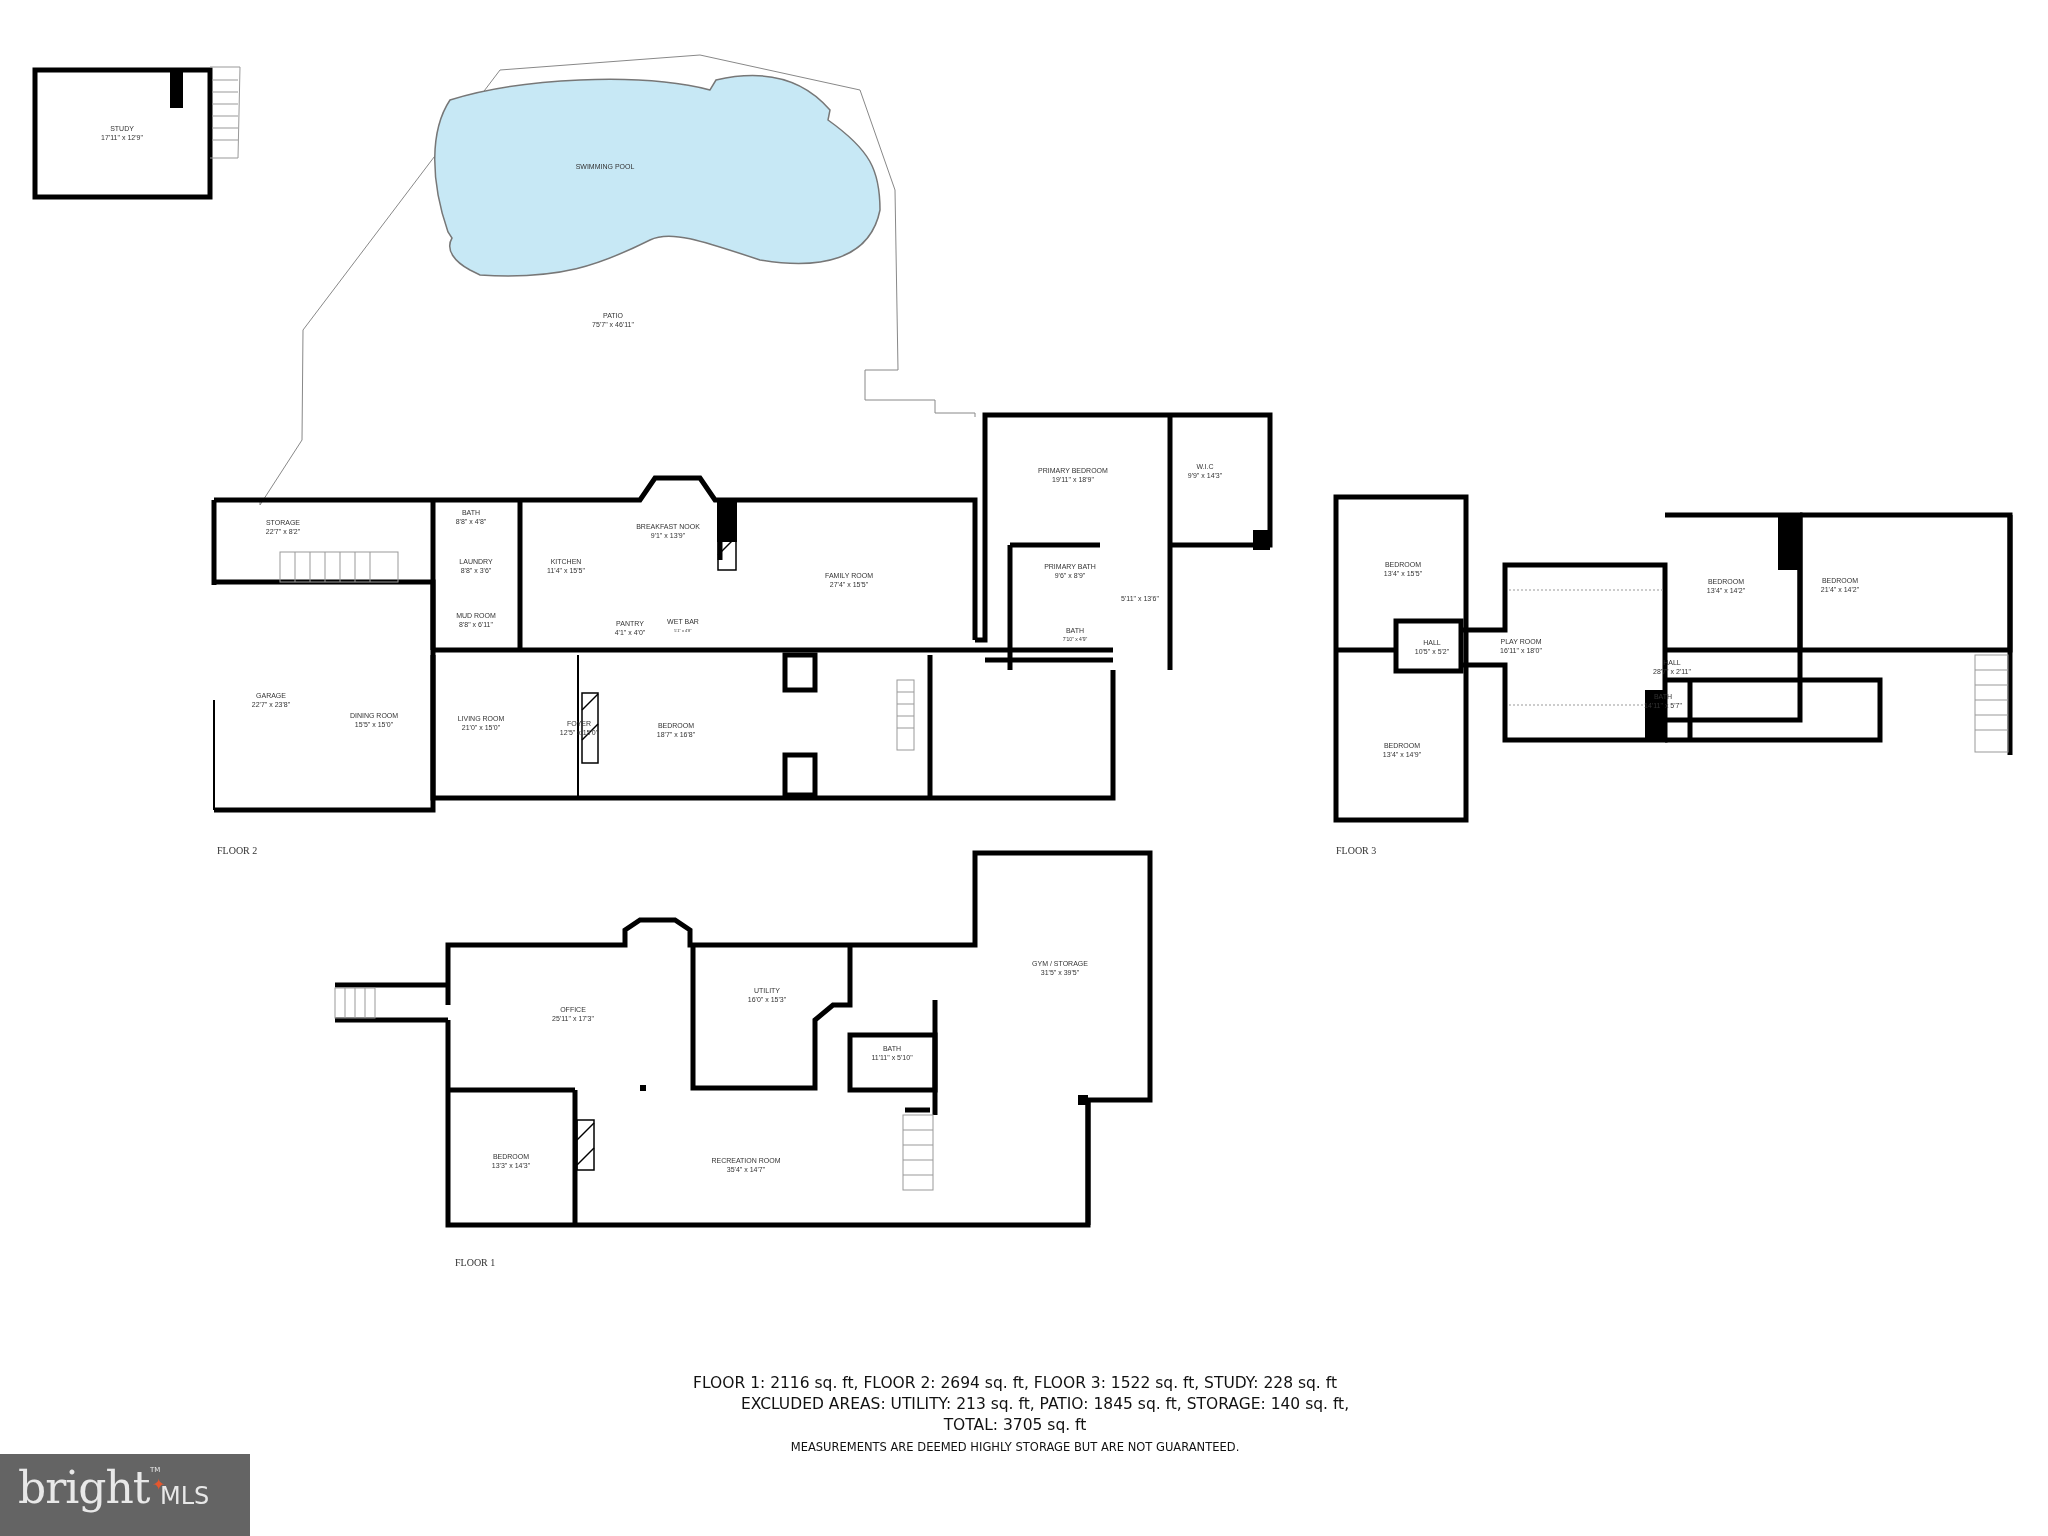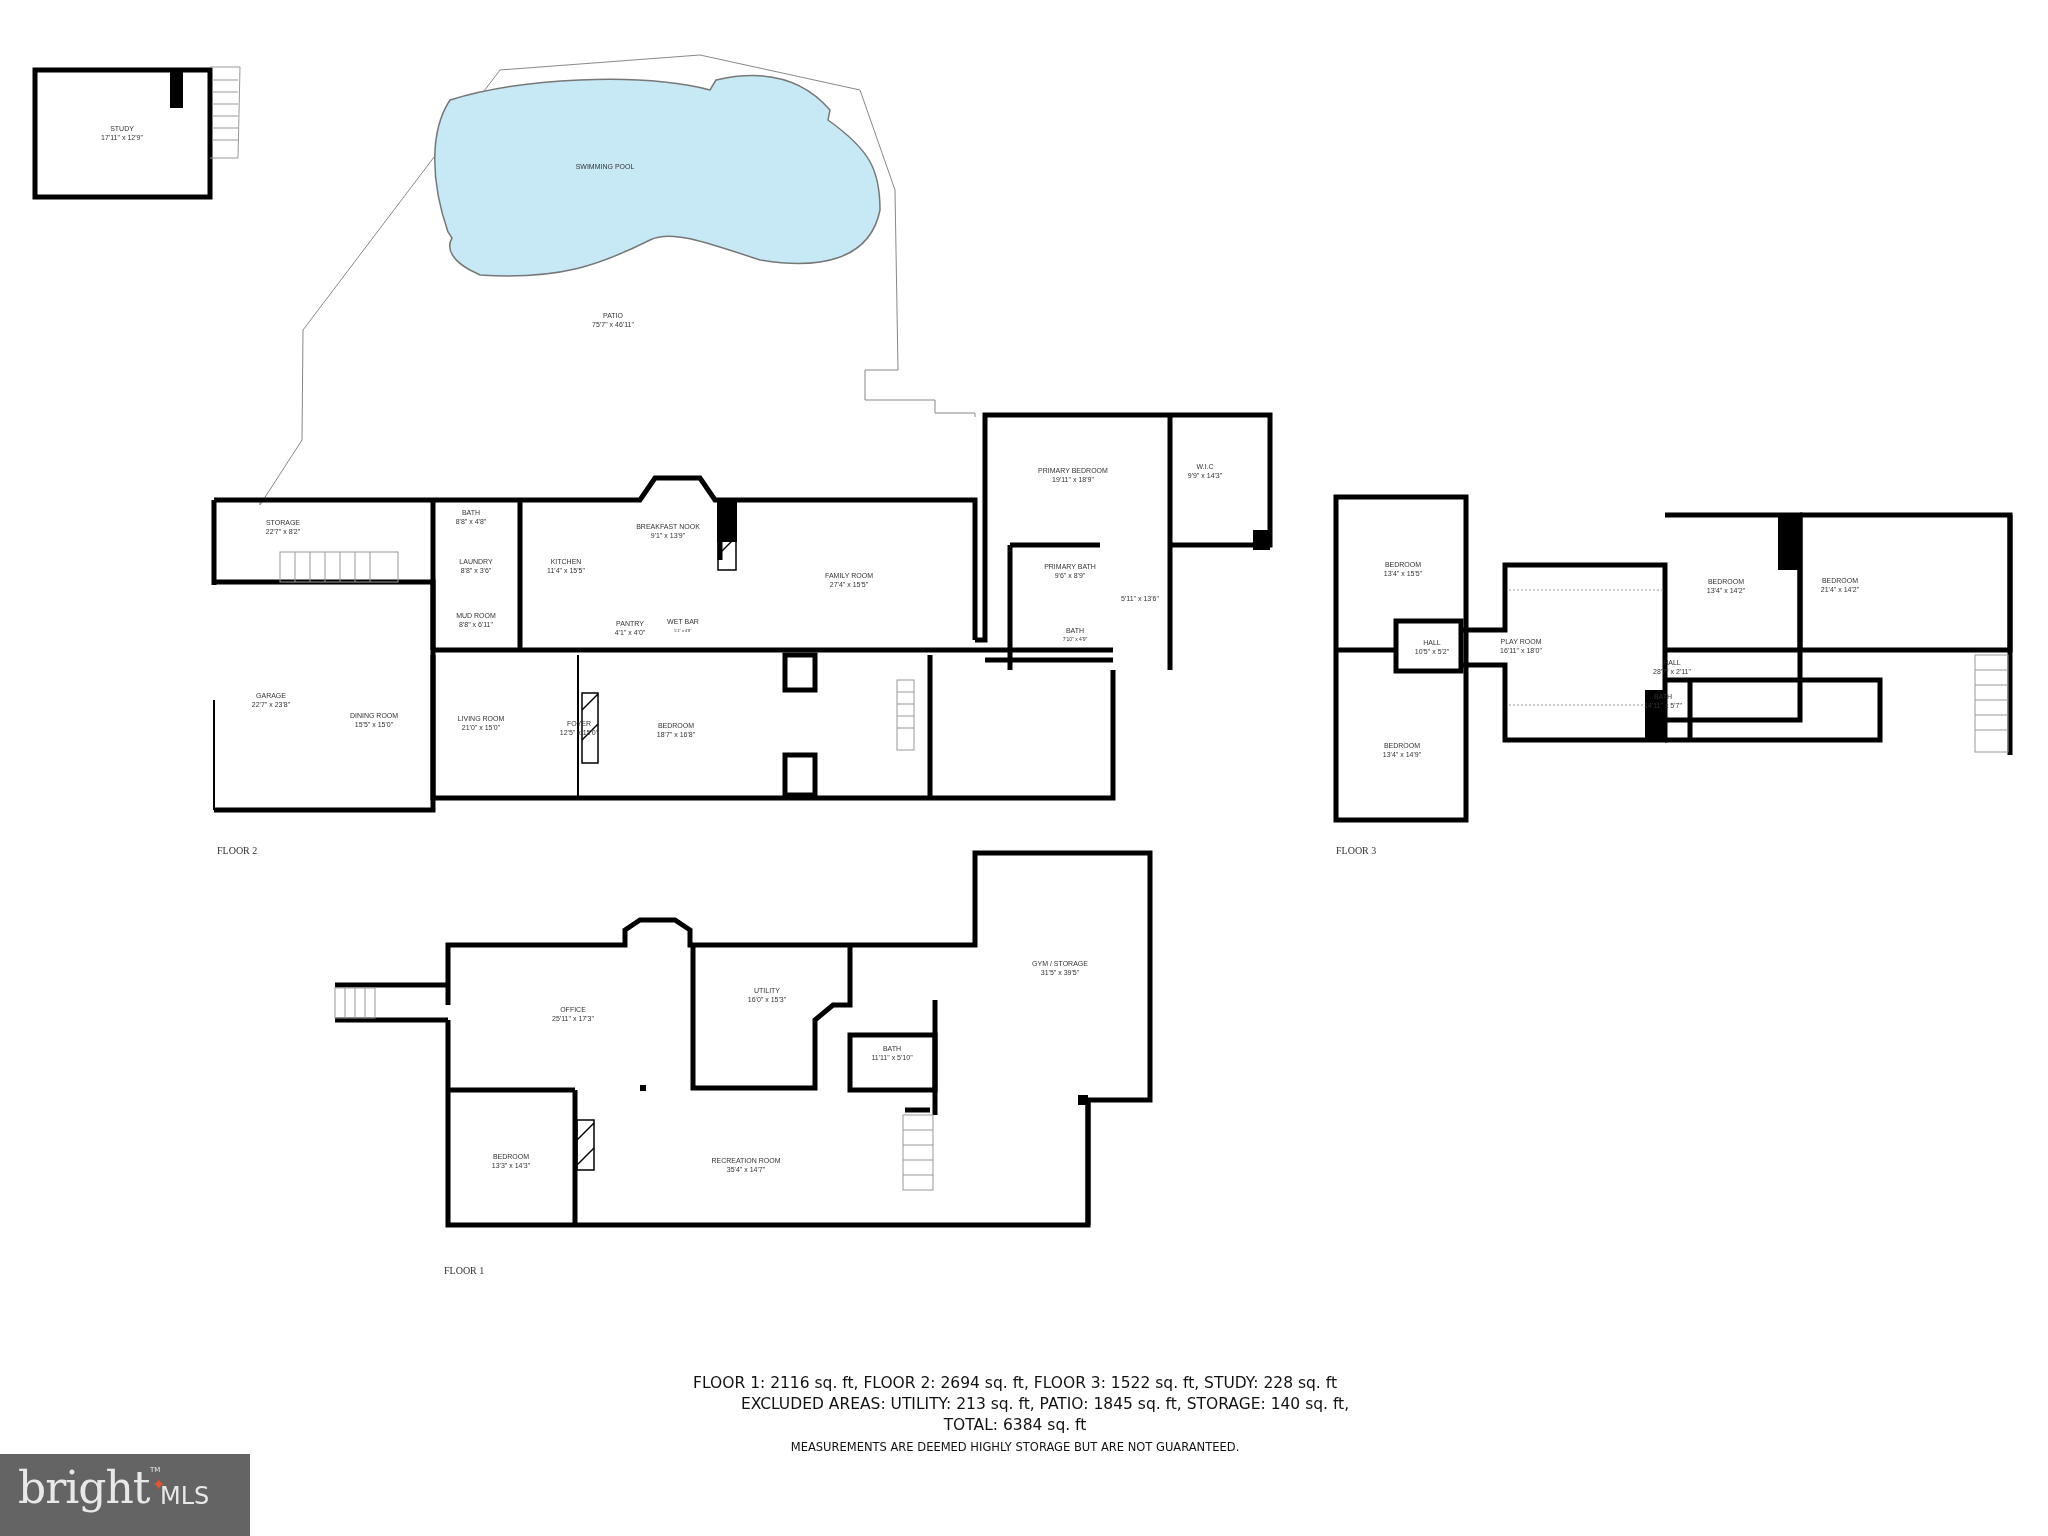--- a/index.html
+++ b/index.html
@@ -288,26 +288,26 @@
     <span class="nm">BEDROOM</span>
     <span class="dm">13'3" x 14'3"</span>
   </div>
 <div class="lbl" style="left:746px;top:1165px;">
     <span class="nm">RECREATION ROOM</span>
     <span class="dm">35'4" x 14'7"</span>
   </div>
 
 <div class="floor-lbl" style="left:217px;top:845px;">FLOOR 2</div>
 <div class="floor-lbl" style="left:1336px;top:845px;">FLOOR 3</div>
-<div class="floor-lbl" style="left:444px;top:1257px;margin-top:8px;">FLOOR 1</div>
+<div class="floor-lbl" style="left:455px;top:1257px;">FLOOR 1</div>
 
 <div class="area-block">
   <span class="l">FLOOR 1: 2116 sq. ft, FLOOR 2: 2694 sq. ft, FLOOR 3: 1522 sq. ft, STUDY: 228 sq. ft</span>
   <span class="l" style="padding-left:60px;">EXCLUDED AREAS: UTILITY: 213 sq. ft, PATIO: 1845 sq. ft, STORAGE: 140 sq. ft,</span>
-  <span class="l">TOTAL: 6384 sq. ft</span>
+  <span class="l">TOTAL: 3705 sq. ft</span>
   <span class="note">MEASUREMENTS ARE DEEMED HIGHLY STORAGE BUT ARE NOT GUARANTEED.</span>
 </div>
 
 <div class="logo">
   <span class="bright">bright</span>
   <span class="star">✦</span>
   <span class="tm">TM</span>
   <span class="mls">MLS</span>
 </div>
 

